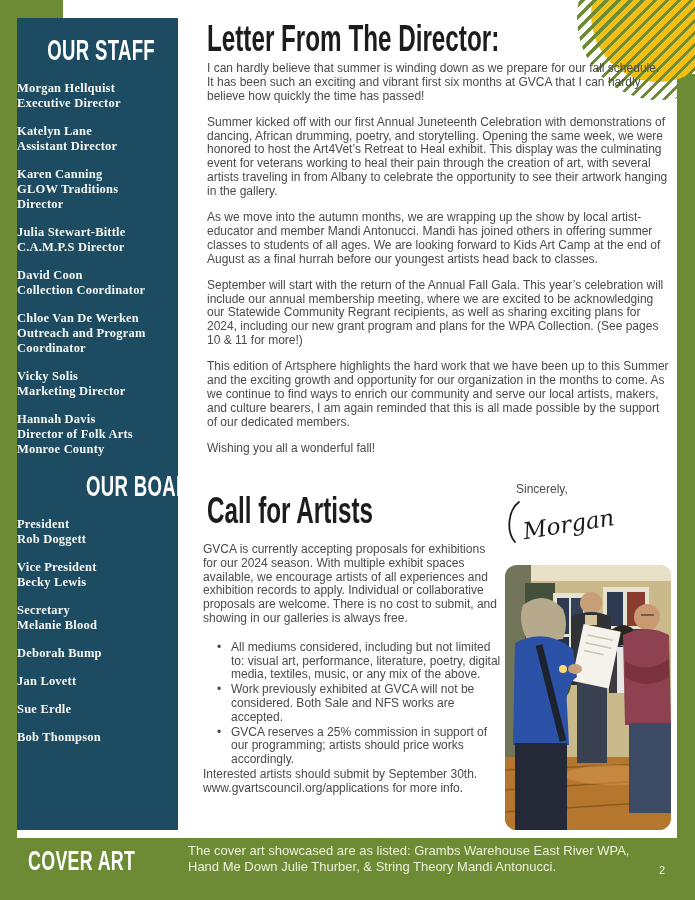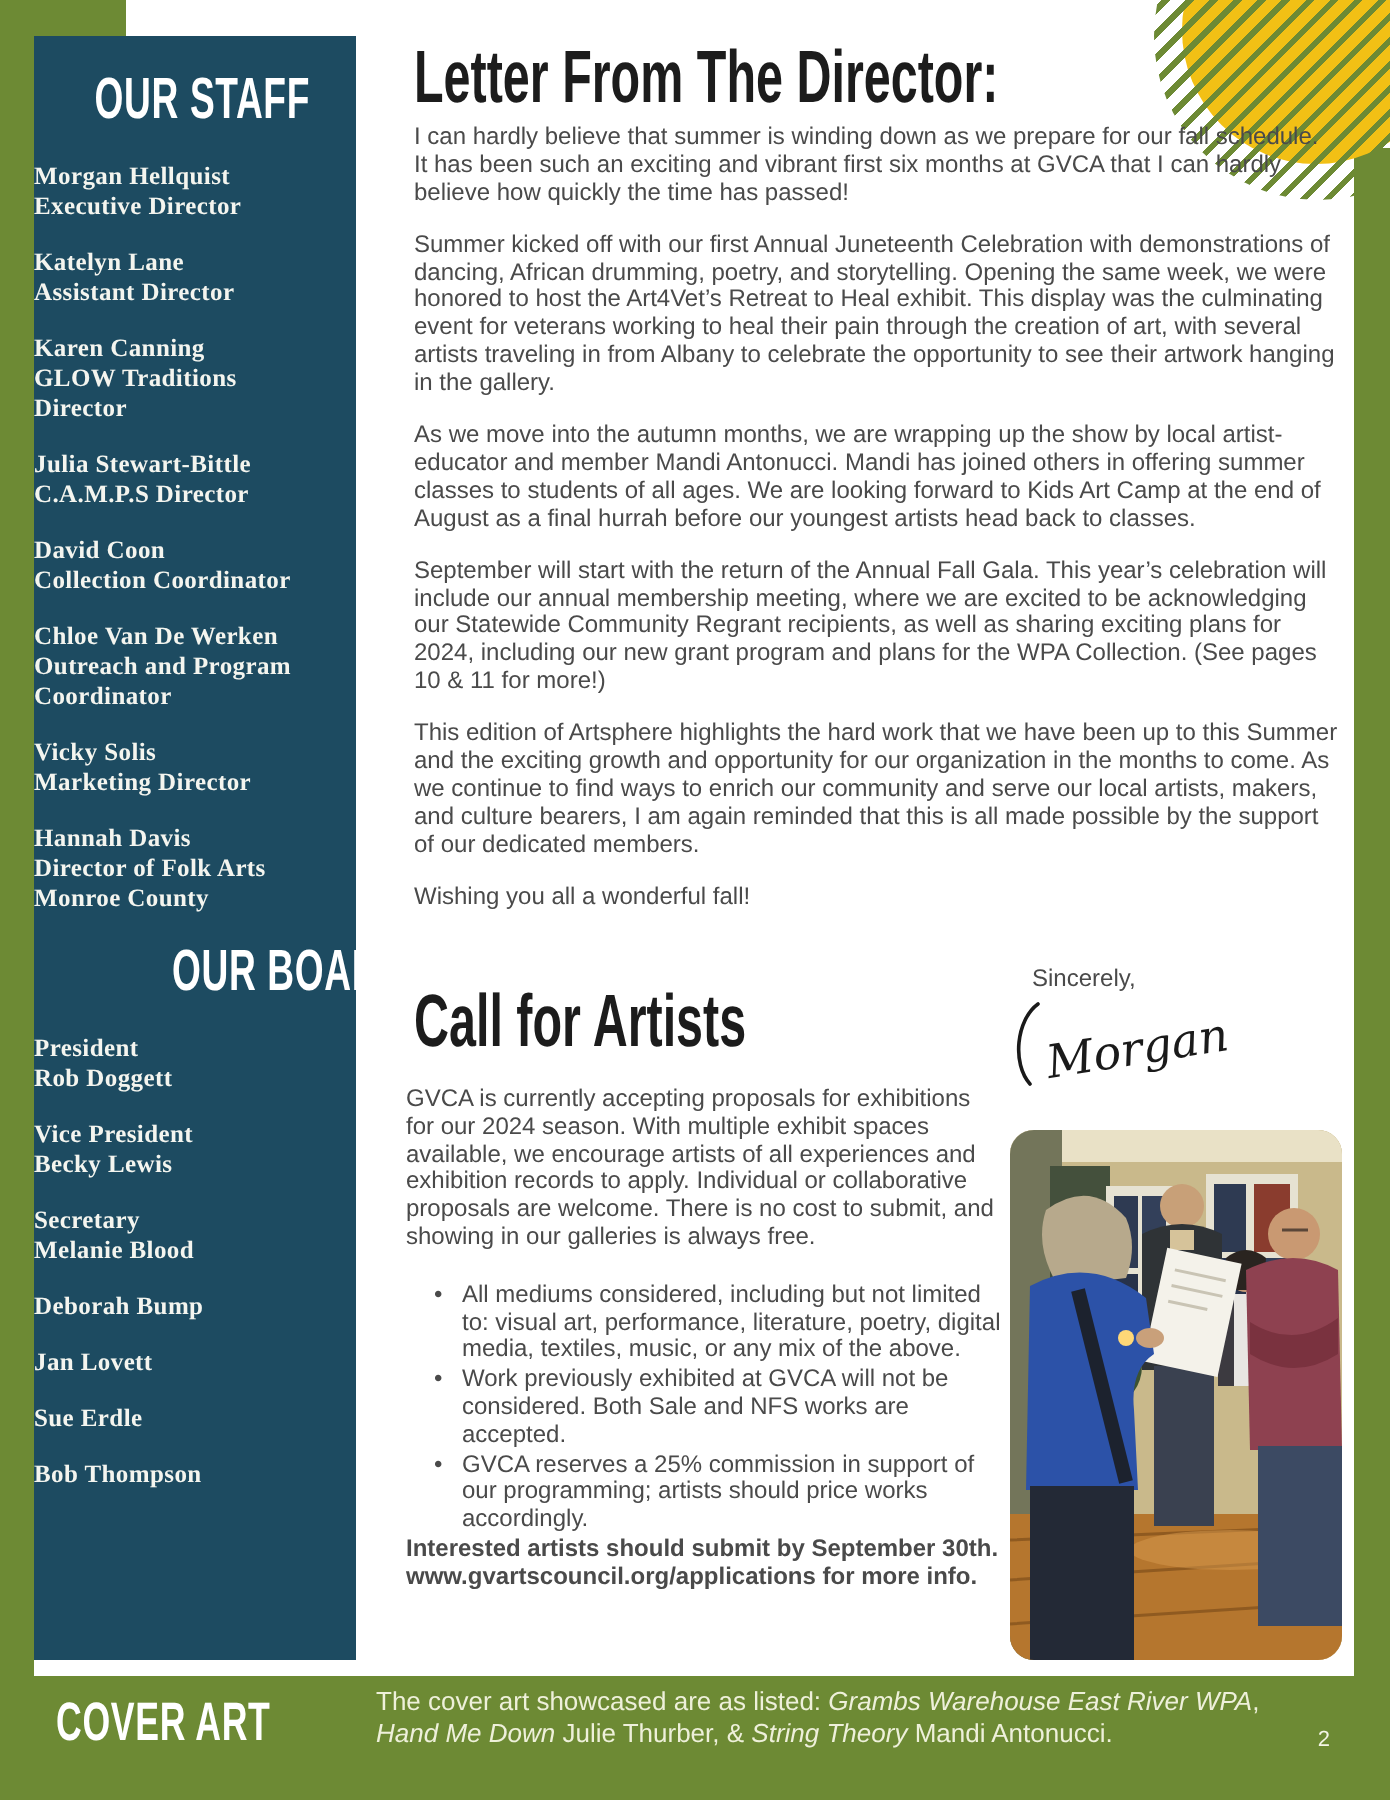--- a/index.html
+++ b/index.html
@@ -63,41 +63,41 @@
     transform:scaleX(0.655);transform-origin:left top;z-index:3;
   }
   .call-body{
     position:absolute;left:203px;top:543px;width:298px;
     font-size:12px;line-height:13.8px;color:#4a4a4a;z-index:3;
   }
   .call-body .intro{margin:0 0 15px 0;}
   .bullet-row{display:flex;margin:0 0 1px 14px;}
   .bullet-dot{width:14px;flex:none;}
   .bullet-text{flex:1;}
-  .call-outro{margin-top:0;font-weight:bold;}
+  .call-outro{margin-top:0;}
   
   .photo-frame{
     position:absolute;left:505px;top:565px;width:166px;height:265px;
     border-radius:12px;overflow:hidden;z-index:3;background:#c9b98b;
   }
   
   .cover-bar{
     position:absolute;left:0;bottom:0;width:695px;height:62px;
     background:#6d8a34;z-index:4;color:#f1f2e2;
   }
   .cover-title{
     position:absolute;left:28px;top:8px;white-space:nowrap;
     font-weight:700;font-size:27px;color:#ffffff;
     transform:scaleX(0.66);transform-origin:left top;letter-spacing:0.5px;
   }
   .cover-text{
     position:absolute;left:188px;top:5px;width:492px;
     font-size:13px;line-height:16px;color:#eef0da;
   }
-  .cover-text .it{font-style:italic;}
+  .cover-text .it{}
   .page-number{
     position:absolute;right:30px;top:26px;font-size:11px;color:#f4f5e6;
   }
 </style>
 </head>
 <body>
 
 <div class="page">
 
   <div class="deco-yellow"></div>

